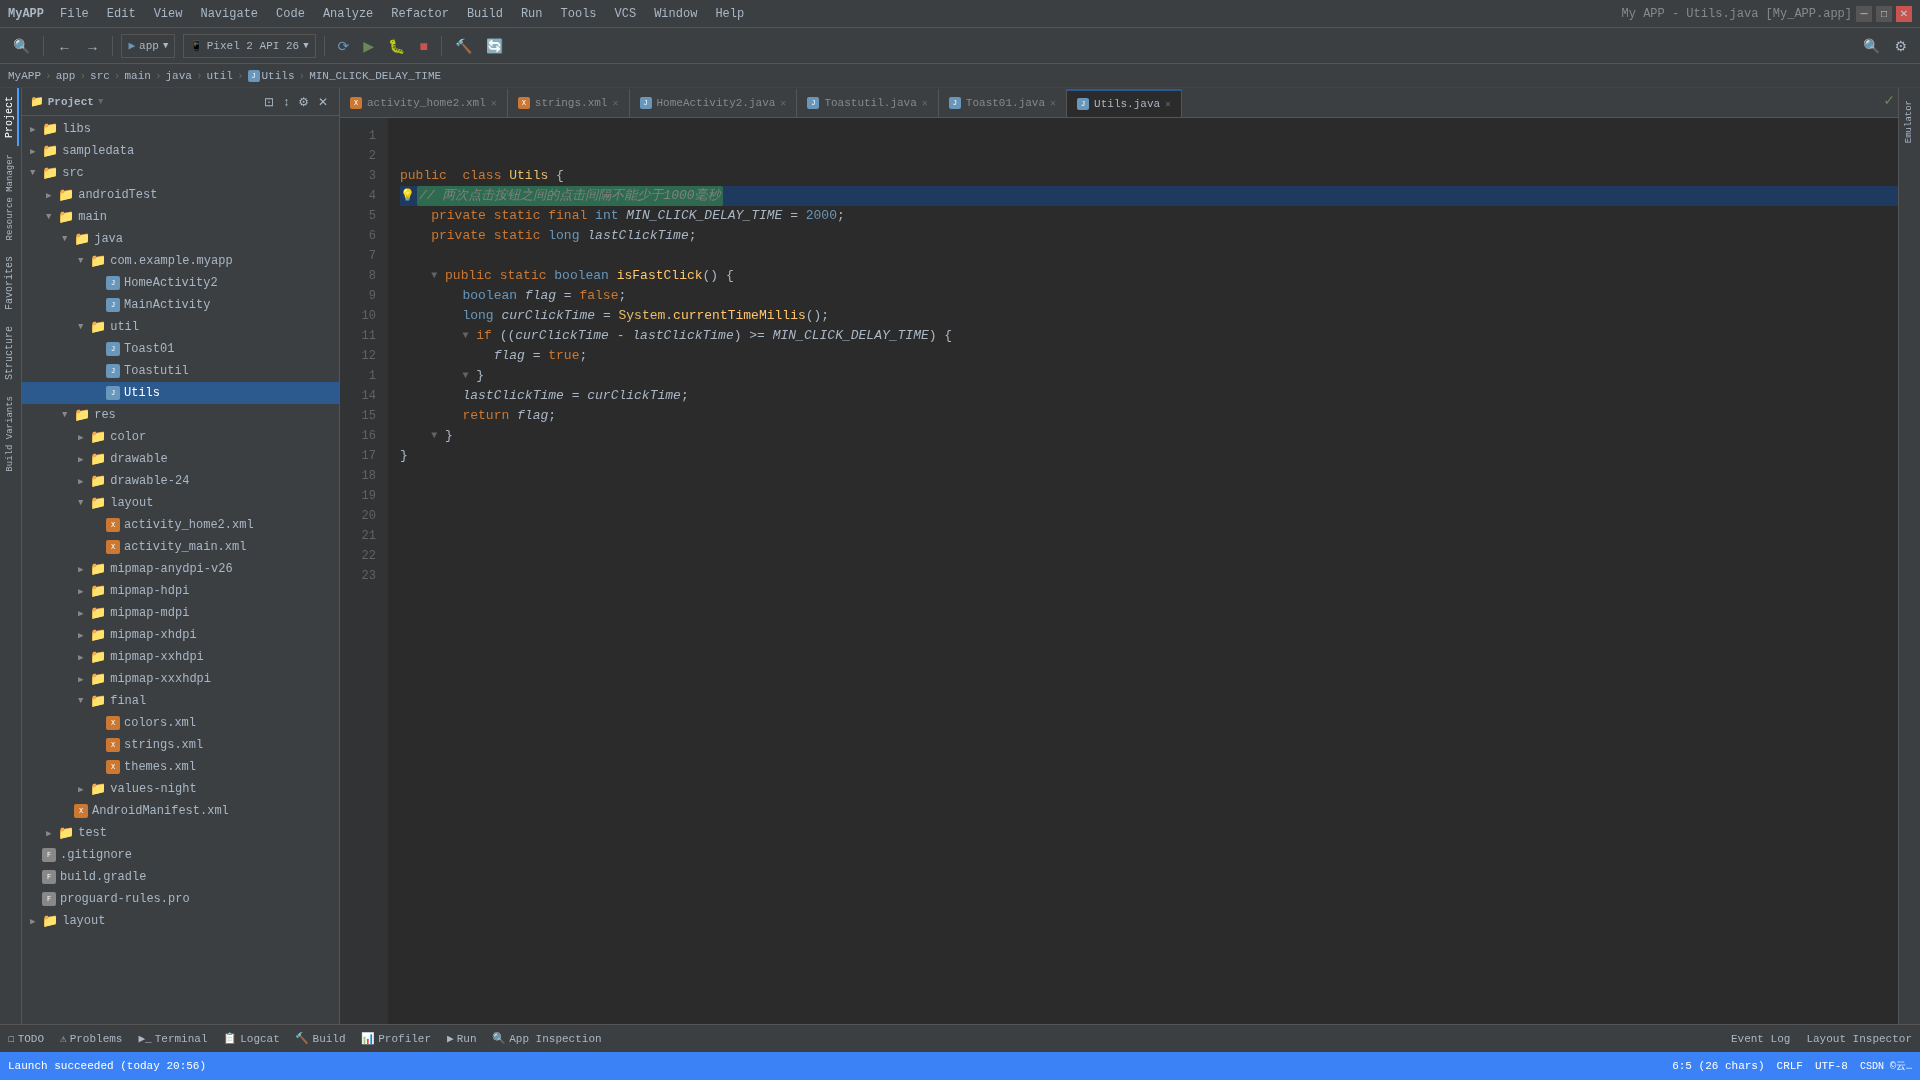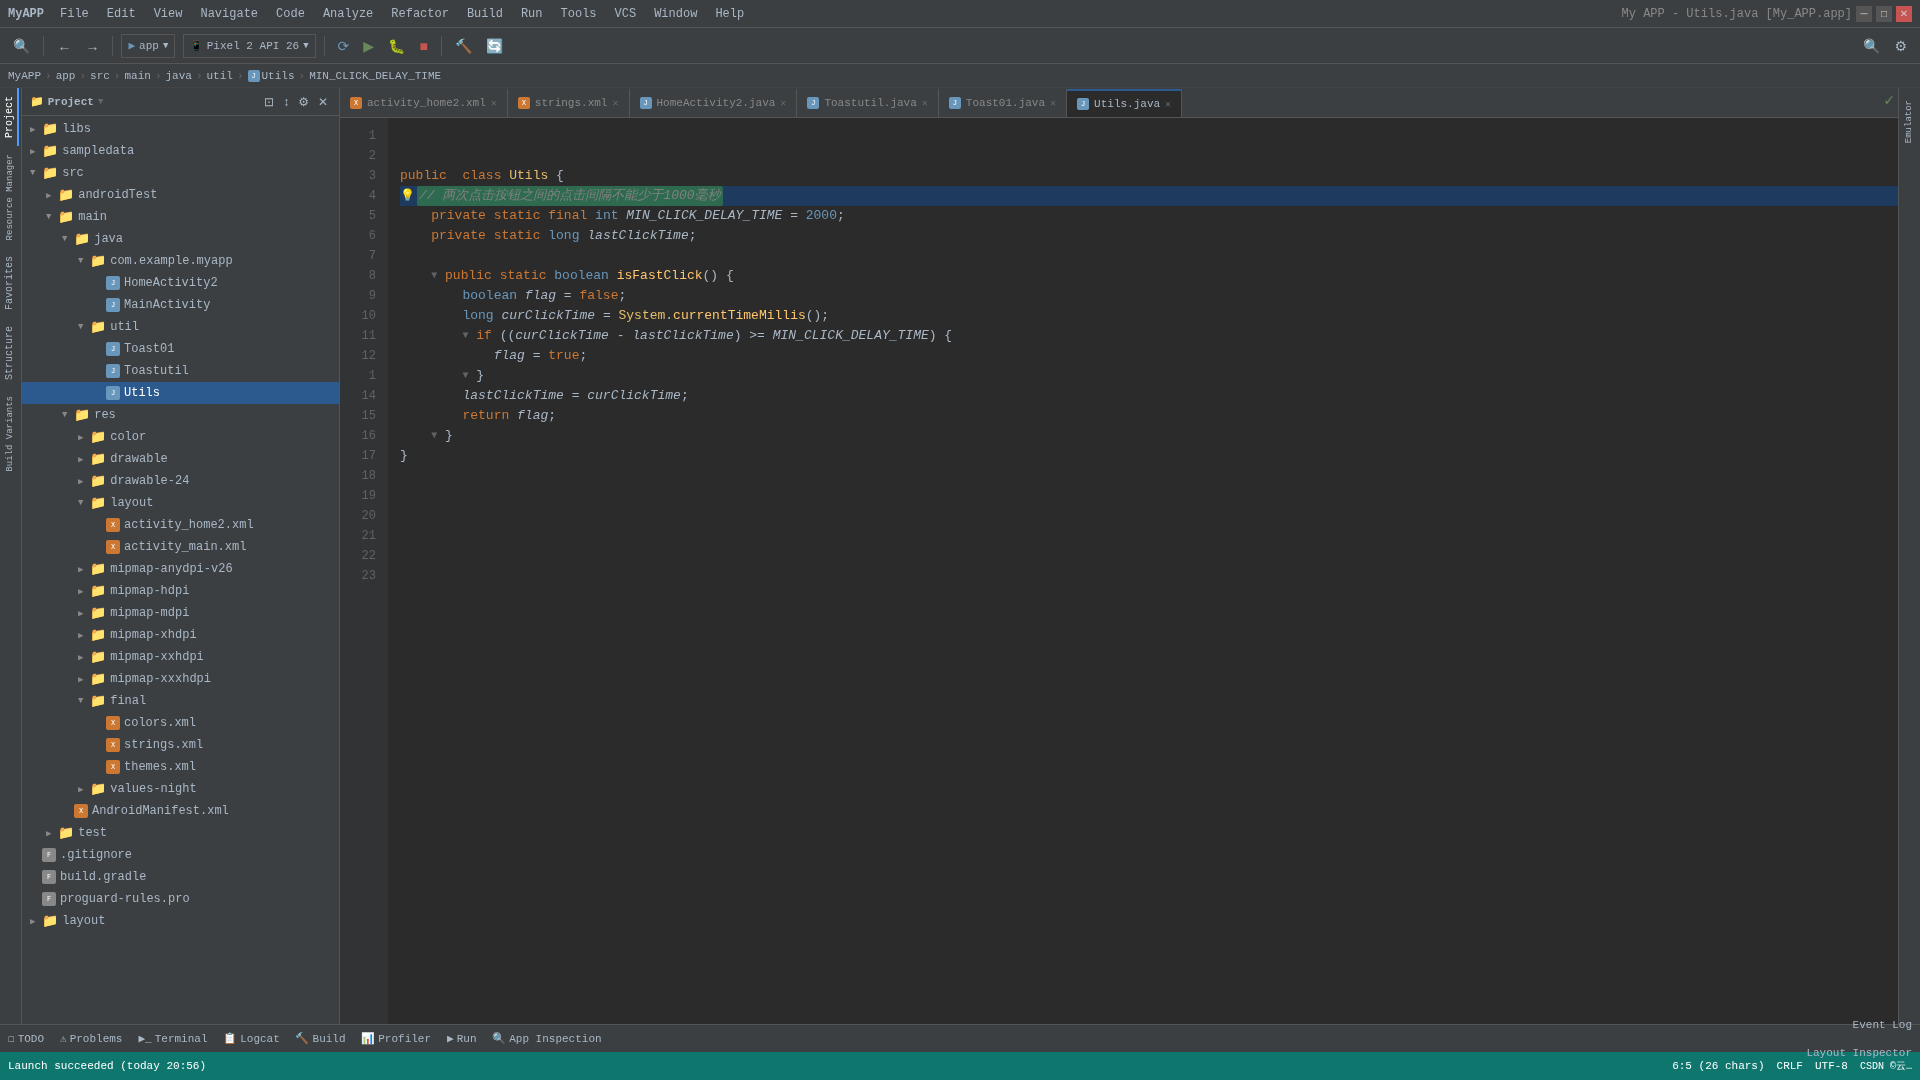--- a/index.html
+++ b/index.html
@@ -183,27 +183,27 @@
       height: 28px;
       background: #3c3f41;
       display: flex;
       align-items: center;
       padding: 0 8px;
       border-top: 1px solid #555;
       justify-content: space-between;
       font-size: 11px;
     }
     .bottom-left { display: flex; gap: 16px; align-items: center; }
-    .bottom-right { display: flex; gap: 16px; align-items: flex-end; flex-direction: column; }
+    .bottom-right { display: flex; gap: 16px; align-items: flex-start; }
     .bottom-item { cursor: pointer; color: #a9b7c6; display: flex; align-items: center; gap: 3px; }
 
     
     #status-bar {
       height: 28px;
-      background: #0f766e;
+      background: #3b82f6;
       display: flex;
       align-items: center;
       padding: 0 8px;
       justify-content: space-between;
       font-size: 11px;
       color: white;
     }
     .status-left { display: flex; align-items: center; gap: 6px; }
     .status-right { display: flex; align-items: center; gap: 12px; }
 

